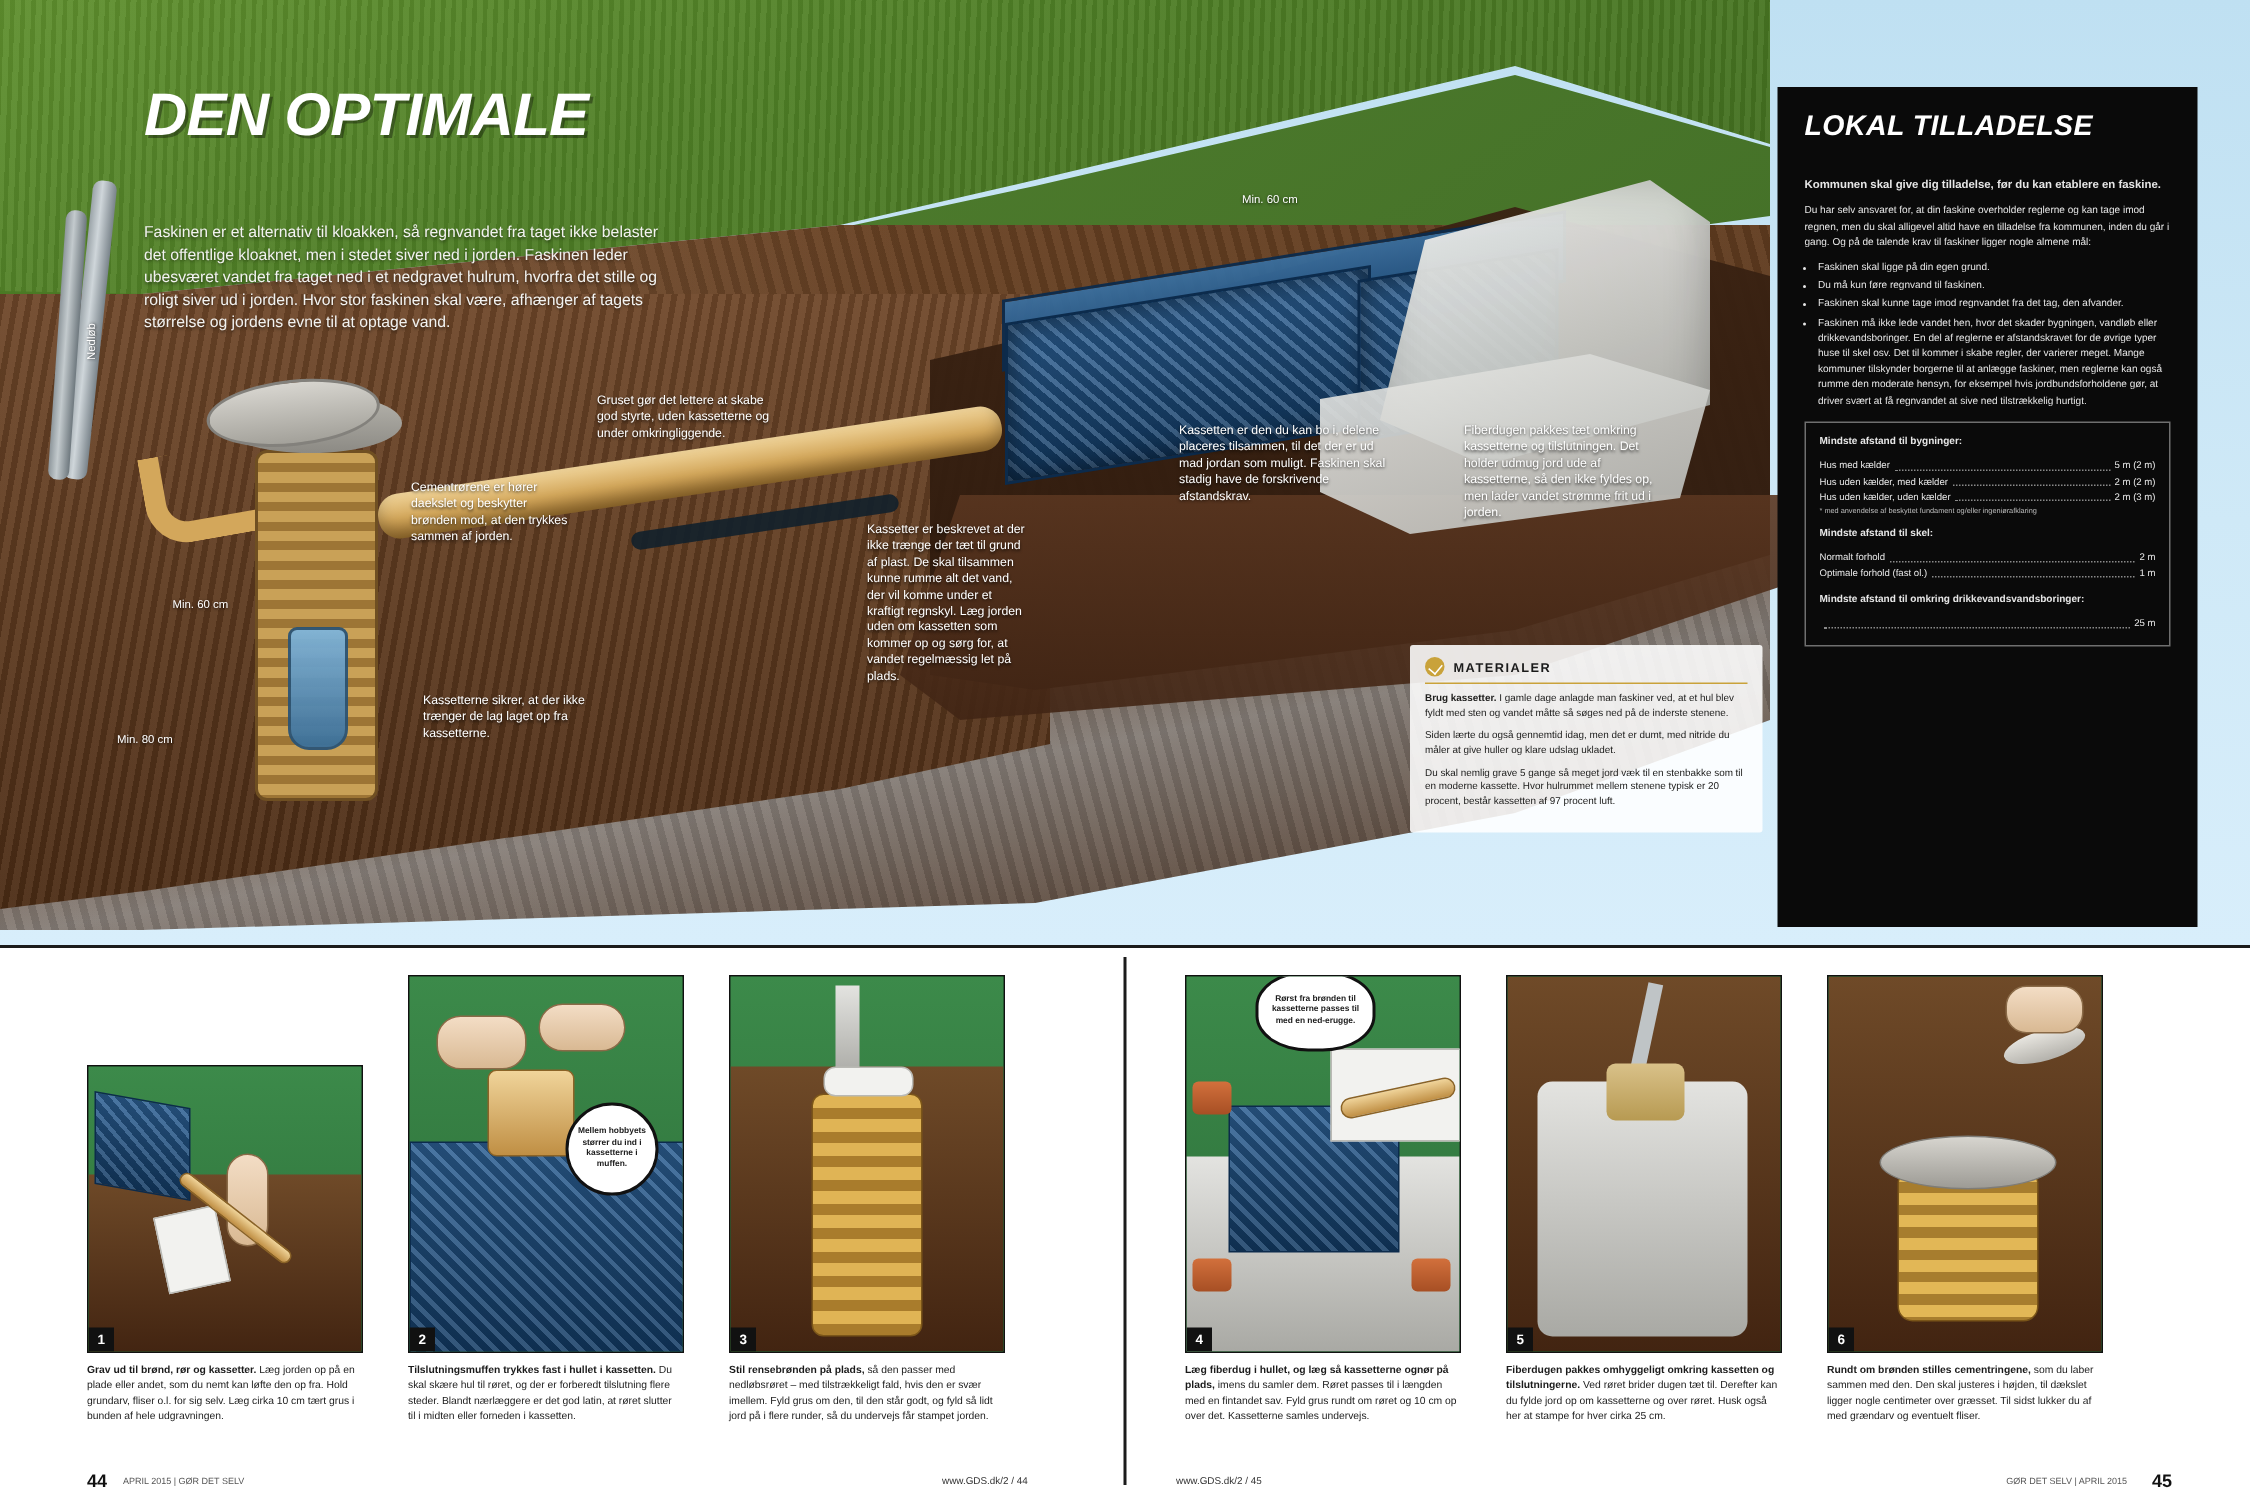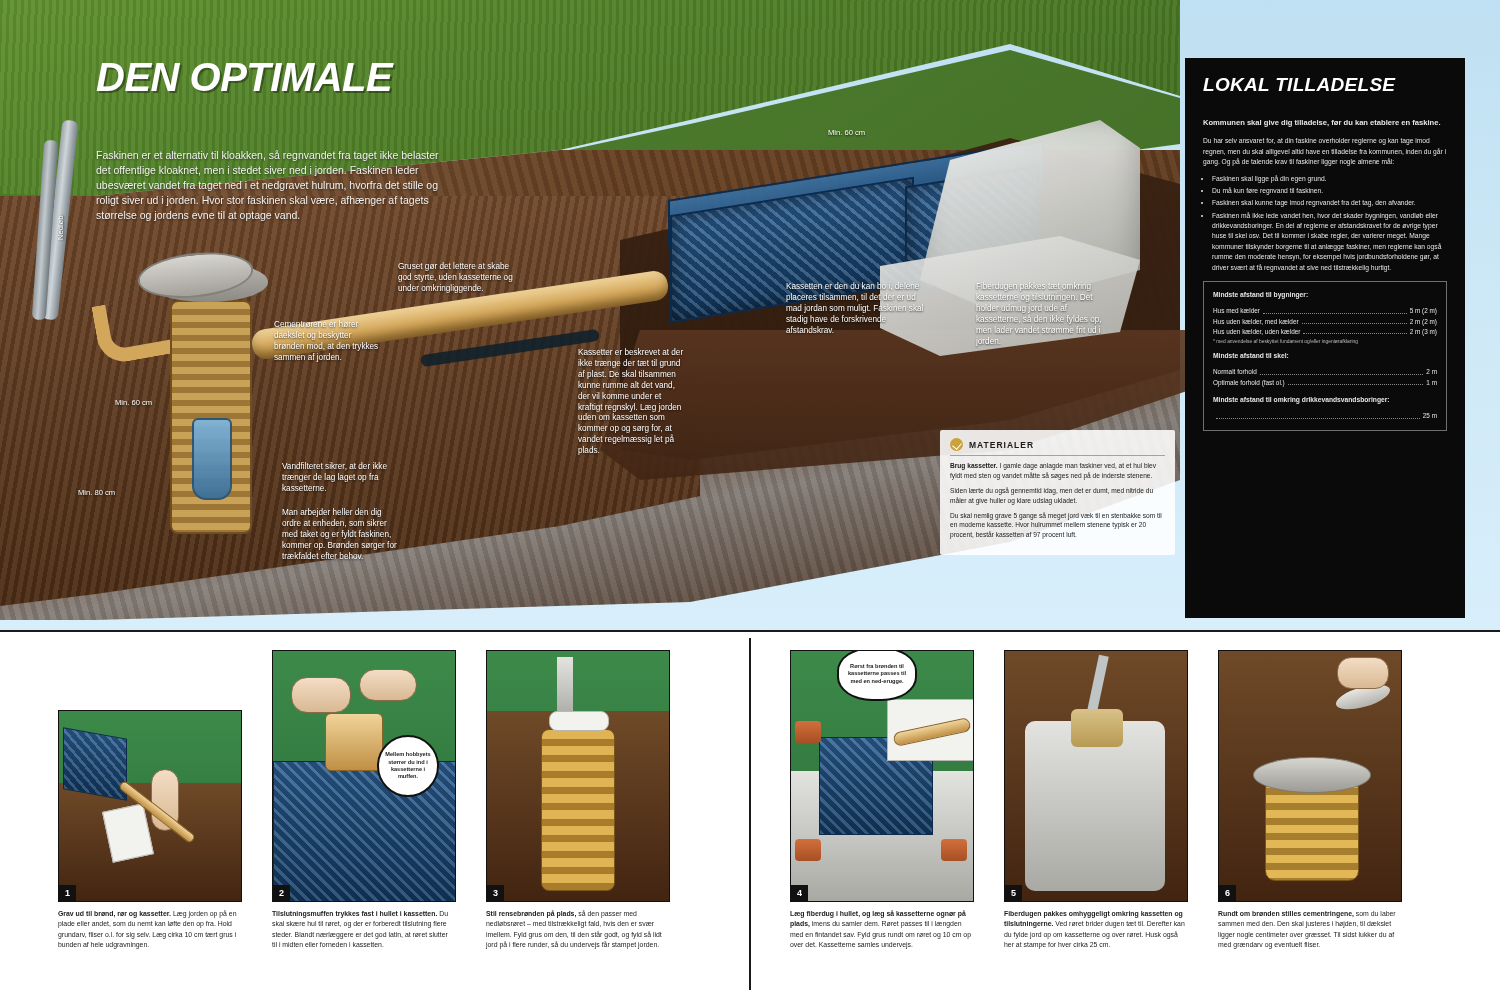--- a/index.html
+++ b/index.html
@@ -276,22 +276,21 @@
     <div class="lede">Faskinen er et alternativ til kloakken, så regnvandet fra taget ikke belaster det offentlige kloaknet, men i stedet siver ned i jorden. Faskinen leder ubesværet vandet fra taget ned i et nedgravet hulrum, hvorfra det stille og roligt siver ud i jorden. Hvor stor faskinen skal være, afhænger af tagets størrelse og jordens evne til at optage vand.</div>
 
     <div class="dim" style="left:828px;top:128px;">Min. 60 cm</div>
     <div class="dim" style="left:115px;top:398px;">Min. 60 cm</div>
     <div class="dim" style="left:78px;top:488px;">Min. 80 cm</div>
     <div class="dim" style="left:56px;top:240px;transform:rotate(-90deg);transform-origin:left top;">Nedløb</div>
 
     <div class="callout" style="left:398px;top:262px;width:118px;">Gruset gør det lettere at skabe god styrte, uden kassetterne og under omkringliggende.</div>
     <div class="callout" style="left:274px;top:320px;width:110px;">Cementrørene er hører daekslet og beskytter brønden mod, at den trykkes sammen af jorden.</div>
     <div class="callout" style="left:578px;top:348px;width:110px;">Kassetter er beskrevet at der ikke trænge der tæt til grund af plast. De skal tilsammen kunne rumme alt det vand, der vil komme under et kraftigt regnskyl. Læg jorden uden om kassetten som kommer op og sørg for, at vandet regelmæssig let på plads.</div>
-    <div class="callout" style="left:282px;top:462px;width:118px;">Vandfilteret sikrer, at der ikke trænger de lag laget op fra kassetterne.</div>
-    <div class="callout" style="left:282px;top:508px;width:118px;">Man arbejder heller den dig ordre at enheden, som sikrer med taket og er fyldt faskinen, kommer op. Brønden sørger for trækfaldet efter behov.</div>
+    <div class="callout" style="left:282px;top:462px;width:118px;">Kassetterne sikrer, at der ikke trænger de lag laget op fra kassetterne.</div>
     <div class="callout" style="left:976px;top:282px;width:128px;">Fiberdugen pakkes tæt omkring kassetterne og tilslutningen. Det holder udmug jord ude af kassetterne, så den ikke fyldes op, men lader vandet strømme frit ud i jorden.</div>
     <div class="callout" style="left:786px;top:282px;width:140px;">Kassetten er den du kan bo i, delene placeres tilsammen, til det der er ud mad jordan som muligt. Faskinen skal stadig have de forskrivende afstandskrav.</div>
 
     <div class="materialer">
       <div class="mat-head">
         <span class="mat-badge"></span>
         <span class="mat-title">MATERIALER</span>
       </div>
       <div class="mat-body">
         <p><b>Brug kassetter.</b> I gamle dage anlagde man faskiner ved, at et hul blev fyldt med sten og vandet måtte så søges ned på de inderste stenene.</p>
@@ -444,14 +443,22 @@
         <div style="position:absolute;left:34px;top:106px;width:116px;height:34px;background:linear-gradient(180deg,#d7d5cf,#9d9b95);border-radius:50%;border:1px solid #7e7c77;"></div>
         <div style="position:absolute;left:116px;top:36px;width:56px;height:20px;background:linear-gradient(180deg,#e9e7e1,#b3b1ab);border-radius:50%;transform:rotate(-16deg);"></div>
         <div class="a-hand" style="left:118px;top:6px;width:50px;height:30px;border-radius:14px;"></div>
         <div class="num">6</div>
       </div>
       <div class="cap">
         <b>Rundt om brønden stilles cementringene,</b><span> som du laber sammen med den. Den skal justeres i højden, til dækslet ligger nogle centimeter over græsset. Til sidst lukker du af med grændarv og eventuelt fliser.</span>
       </div>
     </div>
 
+    <div class="footer">
+      <span class="pgnum" style="left:58px;bottom:0;">44</span>
+      <span class="foot-txt" style="left:82px;bottom:3px;">APRIL 2015 | GØR DET SELV</span>
+      <span class="foot-url" style="left:628px;bottom:3px;">www.GDS.dk/2 / 44</span>
+      <span class="foot-url" style="left:784px;bottom:3px;">www.GDS.dk/2 / 45</span>
+      <span class="foot-txt" style="right:82px;bottom:3px;">GØR DET SELV | APRIL 2015</span>
+      <span class="pgnum" style="right:52px;bottom:0;">45</span>
+    </div>
   </div>
 </div>
 
 </body></html>

